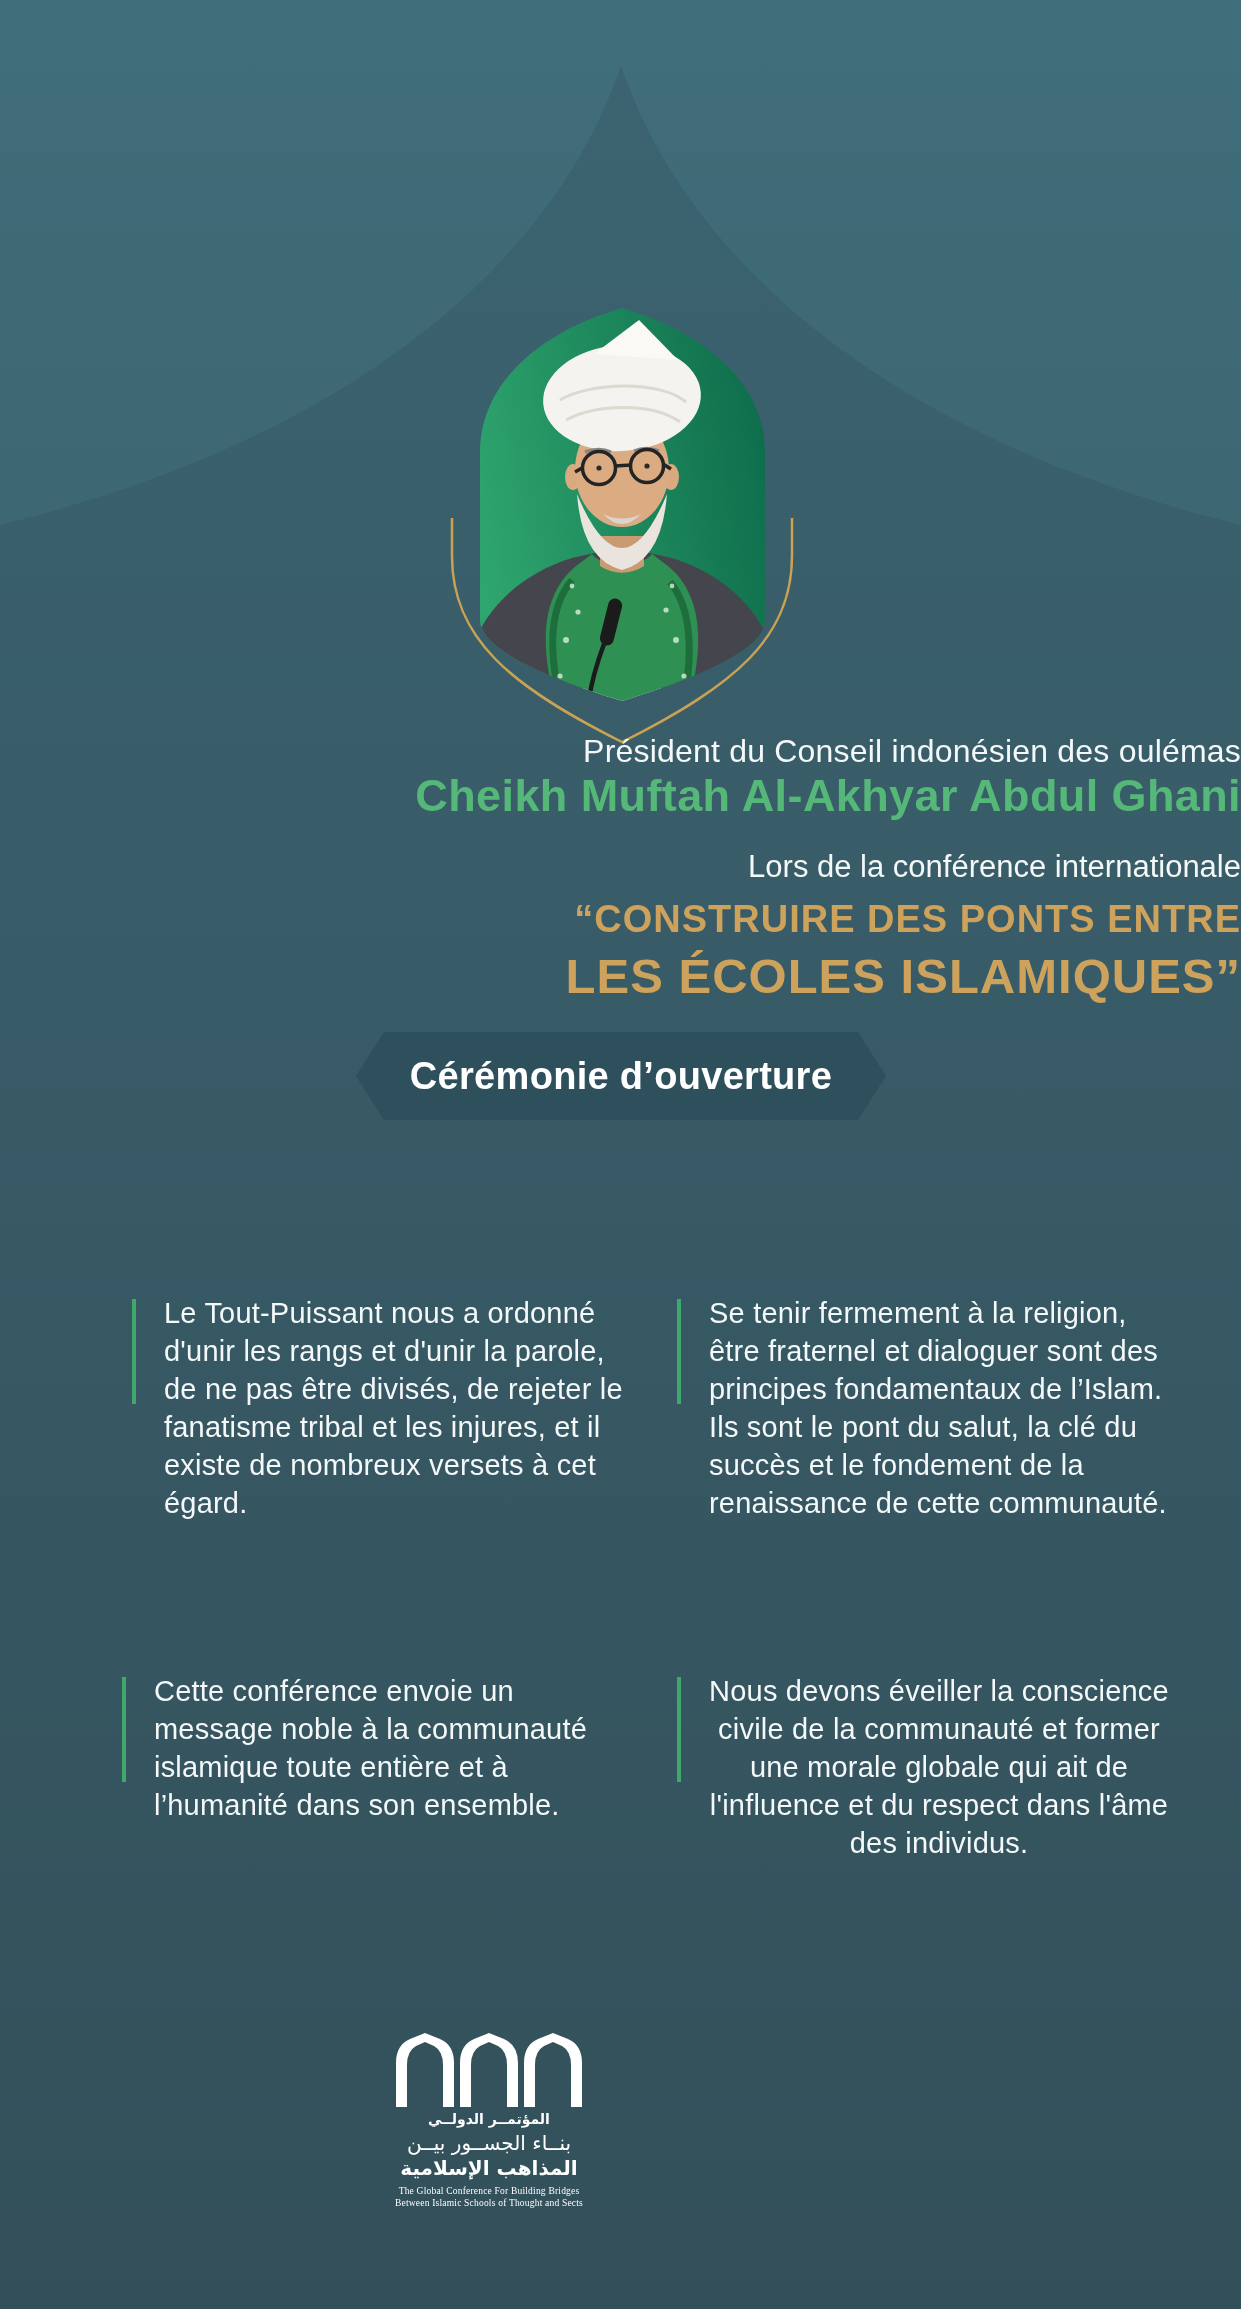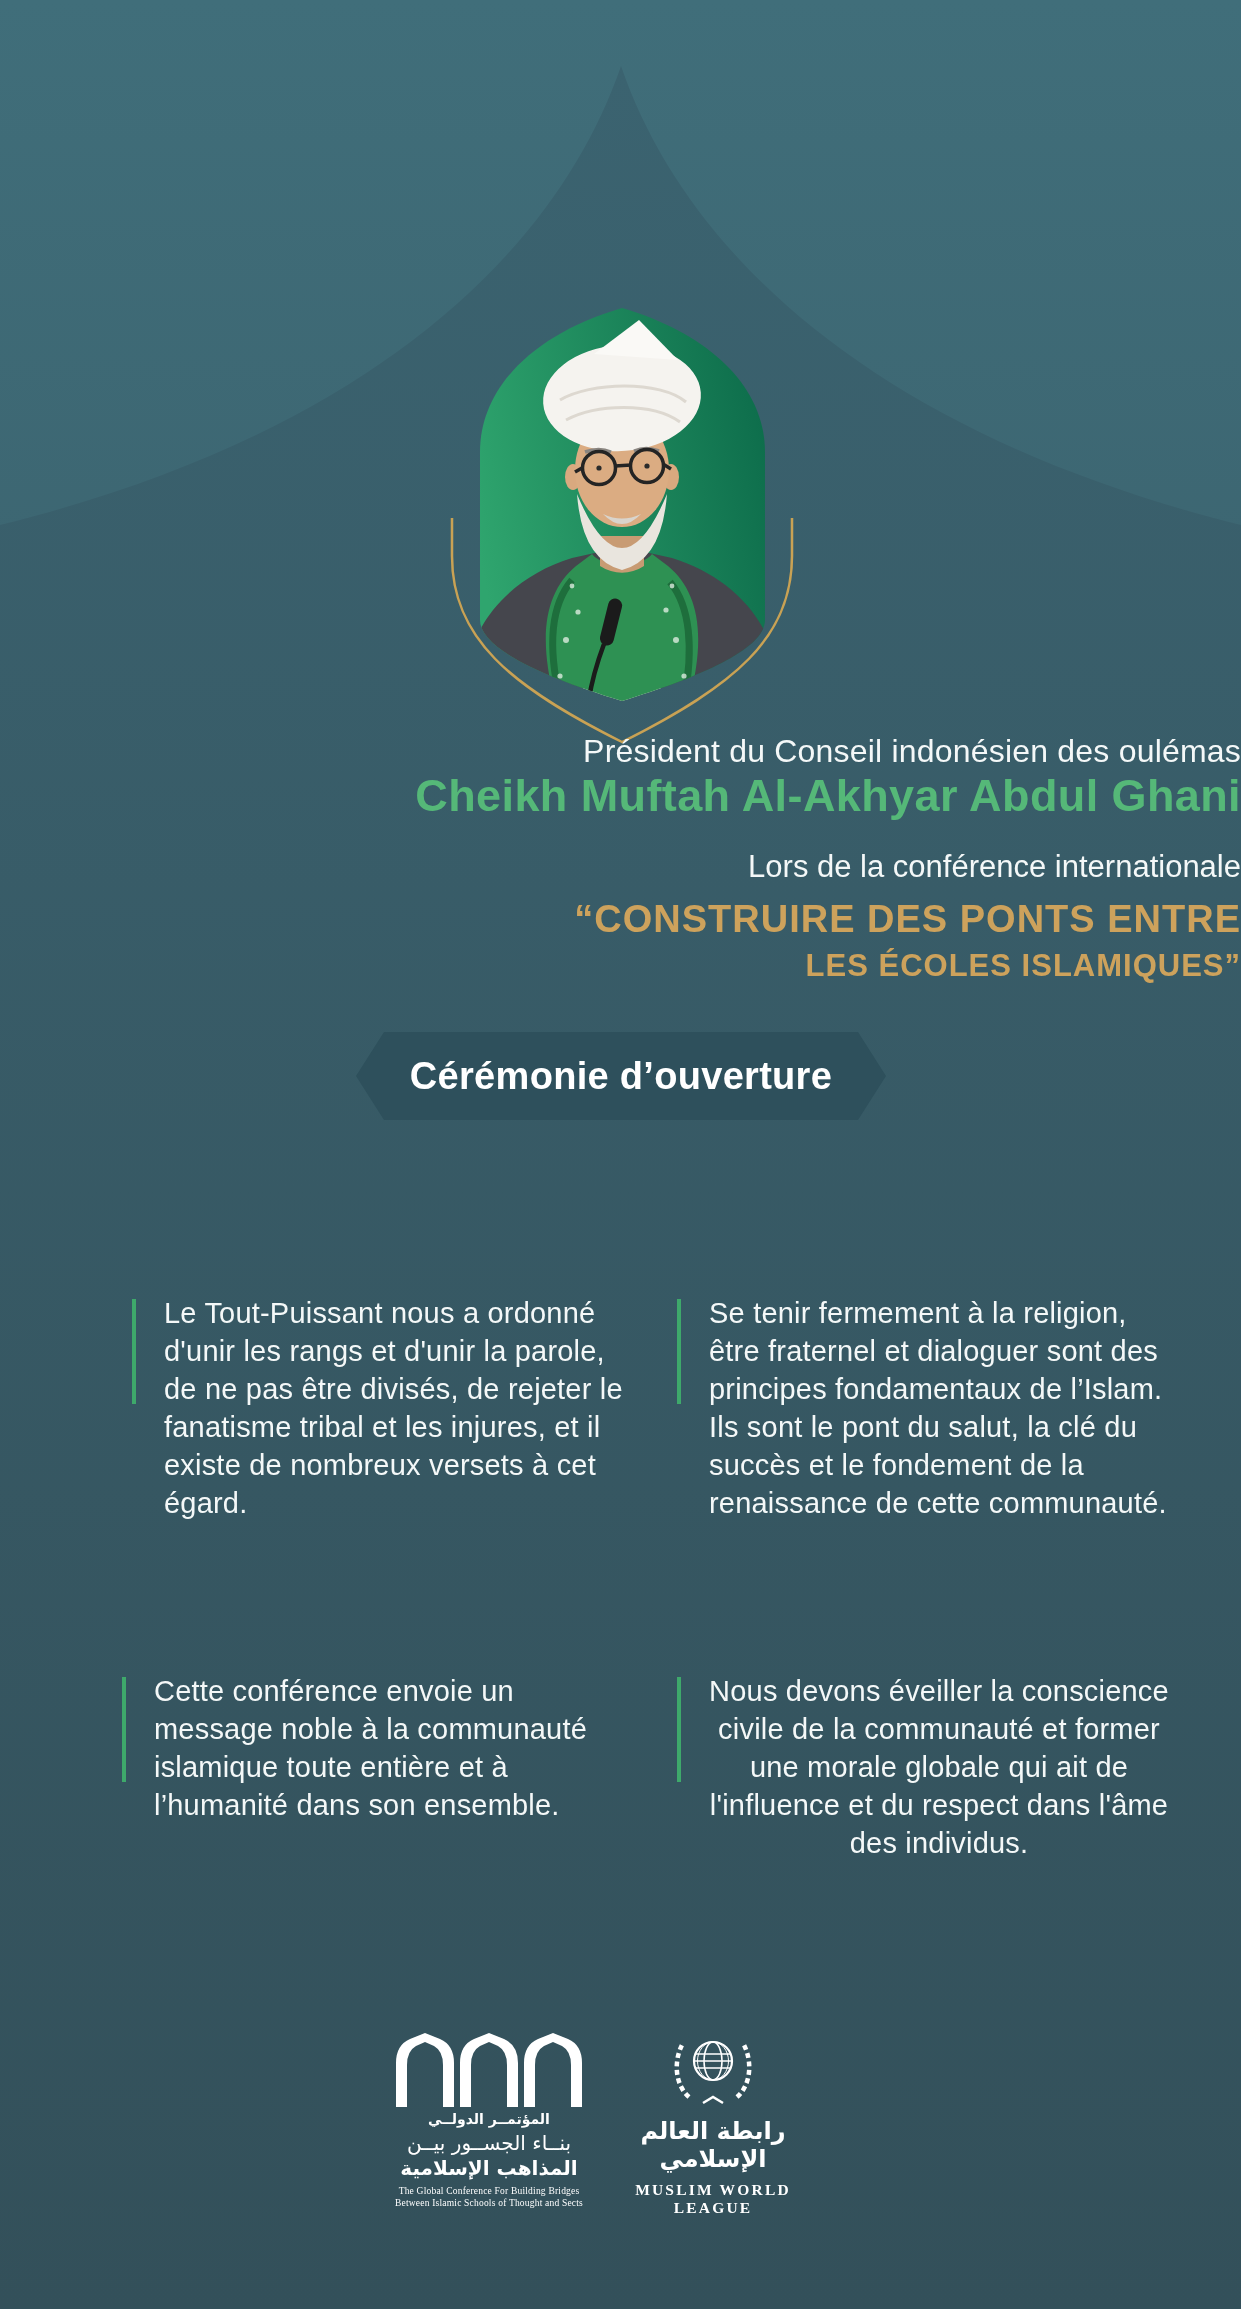--- a/index.html
+++ b/index.html
@@ -17,21 +17,21 @@
   }
   svg{display:block;}
   .abs{position:absolute;}
   .bg-arch{left:0;top:0;}
   .portrait-wrap{left:420px;top:290px;width:402px;height:470px;}
   .centered{left:0;right:0;text-align:right;color:var(--text-white);}
   .pretitle{top:733px;font-size:32px;font-weight:500;letter-spacing:.2px;}
   .speaker-name{top:770px;font-size:45px;font-weight:700;color:var(--accent-green);letter-spacing:.4px;}
   .occasion{top:849px;font-size:31px;font-weight:500;}
   .conf-line1{top:898px;font-size:38px;font-weight:700;color:var(--accent-gold);letter-spacing:1px;}
-  .conf-line2{top:948px;font-size:31px;font-weight:700;color:var(--accent-gold);letter-spacing:1px;}
+  .conf-line2{top:948px;font-size:49px;font-weight:700;color:var(--accent-gold);letter-spacing:1px;}
   .badge{
     left:356px;top:1032px;width:530px;height:88px;
     background:var(--badge-background);
     clip-path:polygon(28px 0,502px 0,530px 44px,502px 88px,28px 88px,0 44px);
     display:flex;align-items:center;justify-content:center;
     color:#fff;font-size:38px;font-weight:700;letter-spacing:.3px;
   }
   .quote{color:var(--text-white);font-size:29px;line-height:38px;letter-spacing:.2px;}
   .quote .qbar{position:absolute;left:0;top:5px;width:4px;height:105px;background:var(--quote-bar-green);}
   .quote p{margin:0;padding-left:32px;}
@@ -169,29 +169,14 @@
         <path d="M128,74 L128,30 Q128,12 142,6 L157,0 L172,6 Q186,12 186,30 L186,74 L175,74 L175,32 Q175,18 166,13 L157,9 L148,13 Q139,18 139,32 L139,74 Z"></path>
       </g>
     </svg>
     <div class="ar1" dir="rtl">المؤتمــر الدولــي</div>
     <div class="ar2" dir="rtl">بنــاء الجســور بيــن</div>
     <div class="ar3" dir="rtl">المذاهب الإسلامية</div>
     <div class="en">The Global Conference For Building Bridges</div>
     <div class="en" style="margin-top:0;">Between Islamic Schools of Thought and Sects</div>
   </div>
 
-  <div class="abs mwl-logo">
-    <svg class="emblem" width="92" height="80" viewBox="0 0 92 80">
-      <g stroke="#FFFFFF" fill="none">
-        <circle cx="46" cy="28" r="19" stroke-width="2.2"></circle>
-        <ellipse cx="46" cy="28" rx="9" ry="19" stroke-width="1.5"></ellipse>
-        <ellipse cx="46" cy="28" rx="15.5" ry="19" stroke-width="1"></ellipse>
-        <path d="M28.5,21 L63.5,21 M27,28 L65,28 M28.5,35 L63.5,35" stroke-width="1.5"></path>
-        <path d="M22,64 C8,52 6,28 16,10" stroke-width="4.5" stroke-dasharray="5 3.5"></path>
-        <path d="M70,64 C84,52 86,28 76,10" stroke-width="4.5" stroke-dasharray="5 3.5"></path>
-        <path d="M36,70 L46,64 L56,70" stroke-width="2.5"></path>
-      </g>
-    </svg>
-    <div class="ar" dir="rtl">رابطة العالم الإسلامي</div>
-    <div class="en">MUSLIM WORLD LEAGUE</div>
-  </div>
 
 </div>
 
 </body></html>

